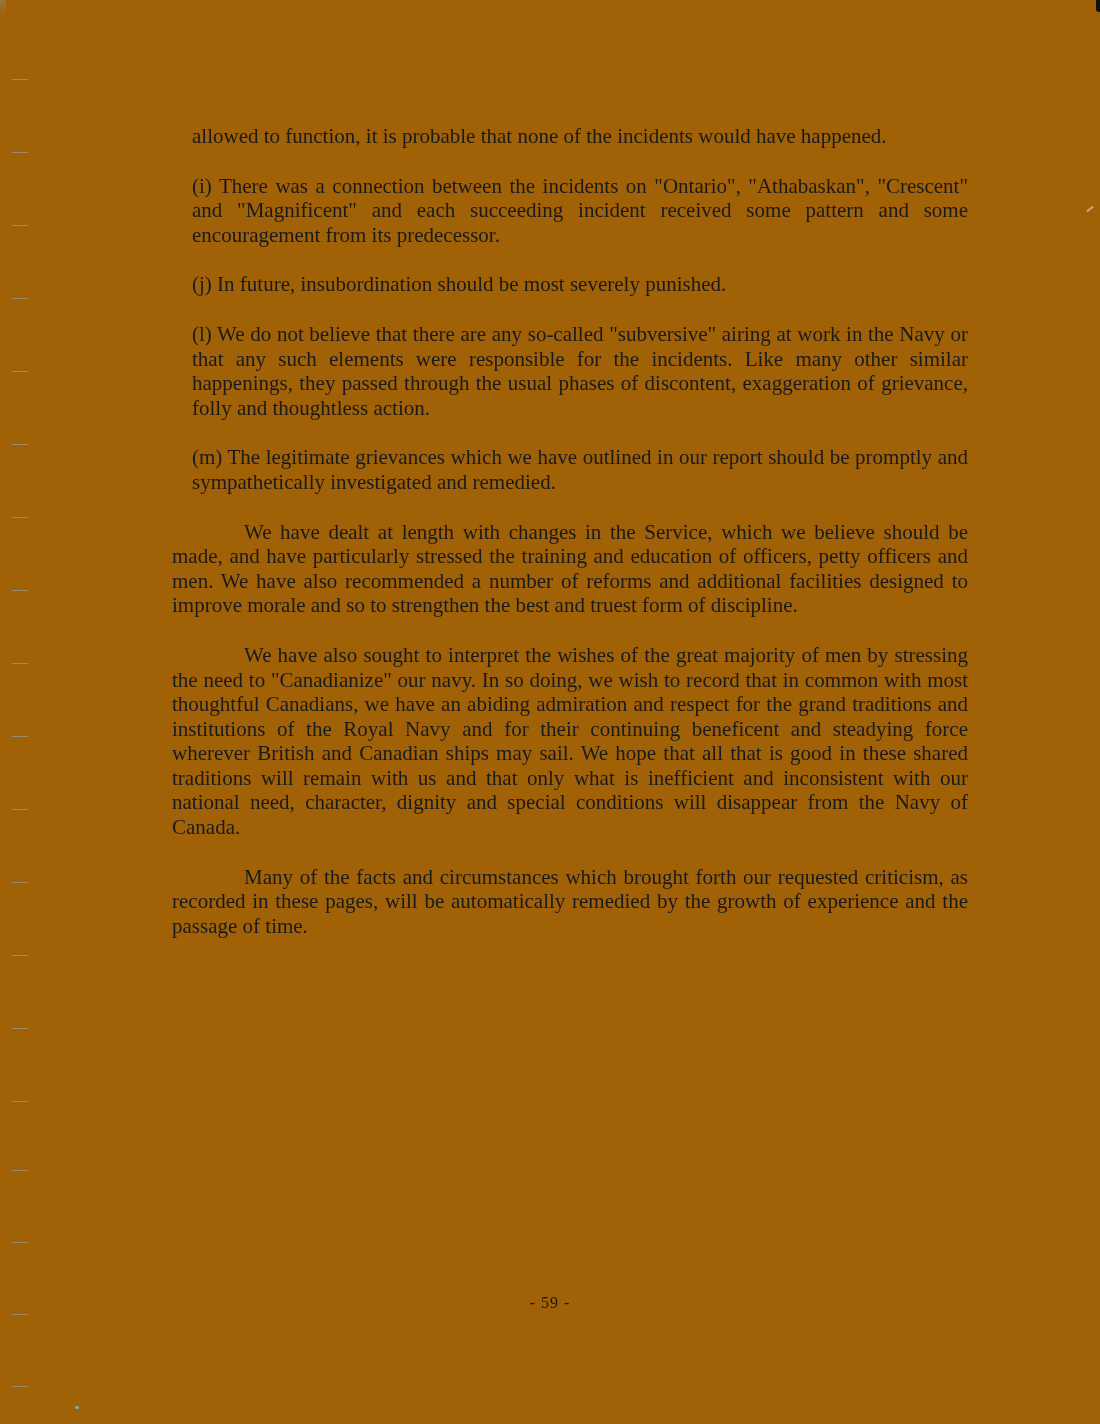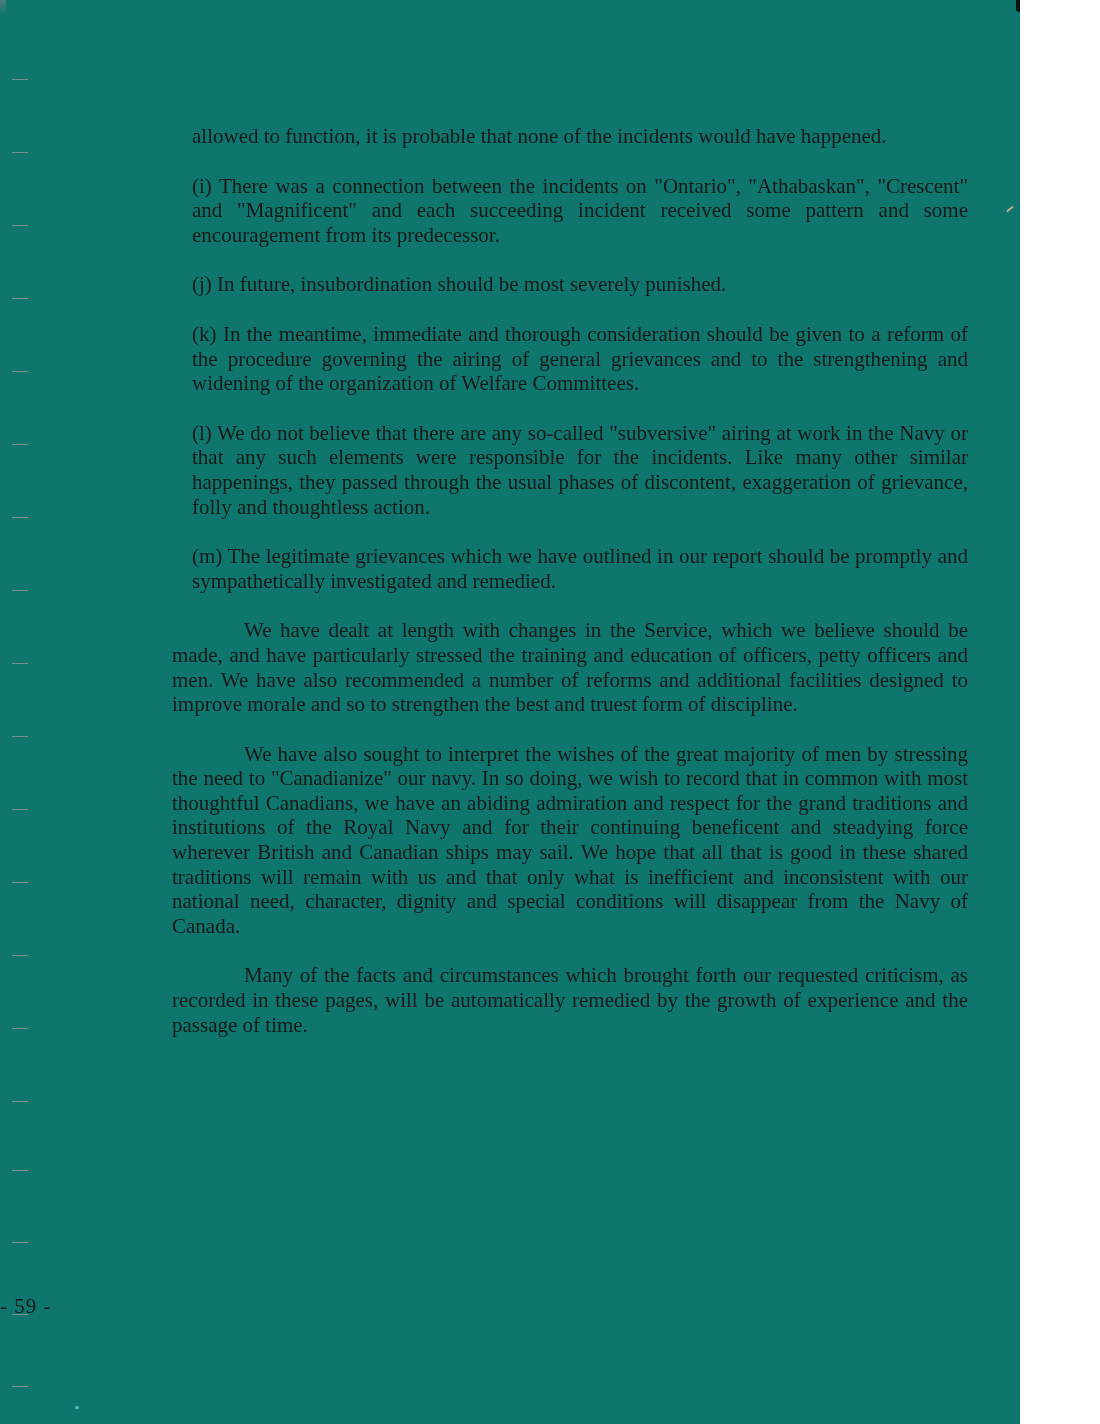--- a/index.html
+++ b/index.html
@@ -11,23 +11,23 @@
       width: 1100px;
       height: 1424px;
       position: relative;
       overflow: hidden;
       font-family: "Liberation Serif", "DejaVu Serif", serif;
       color: #1a1a1a;
     }
     .page {
       position: absolute;
       left: 0; top: 0;
-      width: 1020px;
+      width: 1100px;
       height: 1424px;
-      background: #0f766e;
+      background: #a16207;
     }
     .binding-marks {
       position: absolute;
       left: 10px;
       top: 0;
       width: 22px;
       height: 1424px;
     }
     .binding-mark {
       position: absolute;
@@ -83,21 +83,22 @@
     }
     p.body-para {
       text-indent: 72px;
       margin-left: 44px;
     }
     .page-number {
       position: absolute;
       top: 1294px;
       left: 0;
       width: 1100px;
-      font-size: 21px;
+      text-align: center;
+      font-size: 16px;
       letter-spacing: 1px;
     }
   </style>
 </head>
 <body>
 
 <div class="page">
   <div class="corner-shadow"></div>
   <div class="right-edge-mark"></div>
   <div class="stray-tick"></div>
@@ -122,21 +123,20 @@
     <div class="binding-mark" style="top:1170px"></div>
     <div class="binding-mark" style="top:1242px"></div>
     <div class="binding-mark" style="top:1314px"></div>
     <div class="binding-mark" style="top:1386px"></div>
   </div>
 
   <div class="content">
     <p class="item" style="margin-left:64px">allowed to function, it is probable that none of the incidents would have happened.</p>
     <p class="item">(i) There was a connection between the incidents on "Ontario", "Athabaskan", "Crescent" and "Magnificent" and each succeeding incident received some pattern and some encouragement from its predecessor.</p>
     <p class="item">(j) In future, insubordination should be most severely punished.</p>
-    <p class="item">(k) In the meantime, immediate and thorough consideration should be given to a reform of the procedure governing the airing of general grievances and to the strengthening and widening of the organization of Welfare Committees.</p>
     <p class="item">(l) We do not believe that there are any so-called "subversive" airing at work in the Navy or that any such elements were responsible for the incidents.  Like many other similar happenings, they passed through the usual phases of discontent, exaggeration of grievance, folly and thoughtless action.</p>
     <p class="item">(m) The legitimate grievances which we have outlined in our report should be promptly and sympathetically investigated and remedied.</p>
     <p class="body-para">We have dealt at length with changes in the Service, which we believe should be made, and have particularly stressed the training and education of officers, petty officers and men.  We have also recommended a number of reforms and additional facilities designed to improve morale and so to strengthen the best and truest form of discipline.</p>
     <p class="body-para">We have also sought to interpret the wishes of the great majority of men by stressing the need to "Canadianize" our navy.  In so doing, we wish to record that in common with most thoughtful Canadians, we have an abiding admiration and respect for the grand traditions and institutions of the Royal Navy and for their continuing beneficent and steadying force wherever British and Canadian ships may sail.  We hope that all that is good in these shared traditions will remain with us and that only what is inefficient and inconsistent with our national need, character, dignity and special conditions will disappear from the Navy of Canada.</p>
     <p class="body-para">Many of the facts and circumstances which brought forth our requested criticism, as recorded in these pages, will be automatically remedied by the growth of experience and the passage of time.</p>
   </div>
 
   <div class="page-number">- 59 -</div>
 </div>
 

